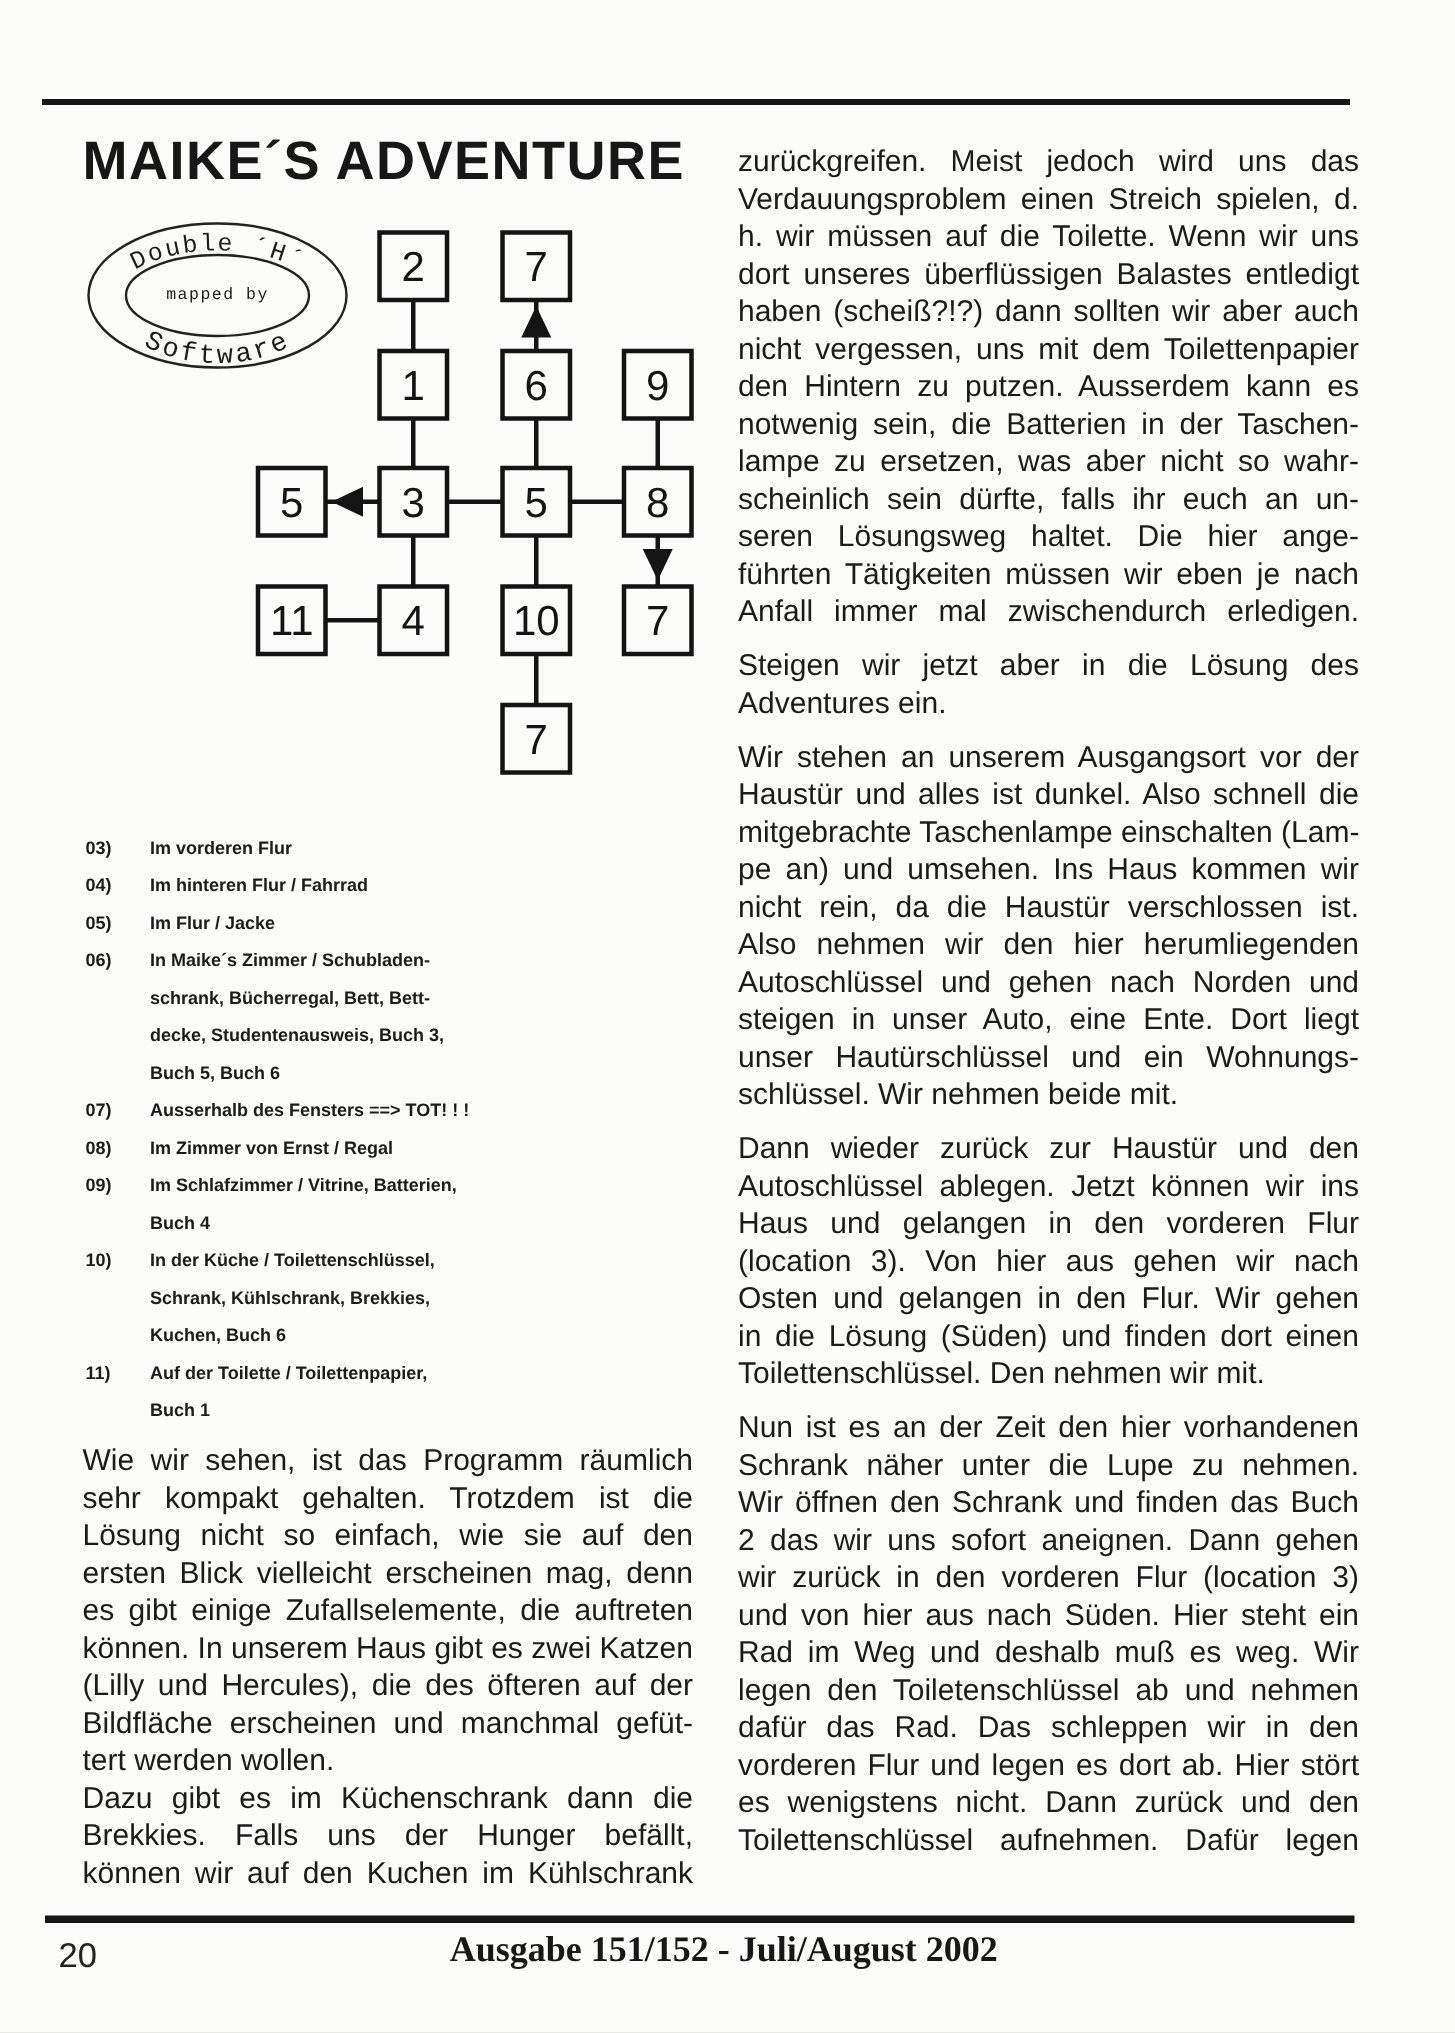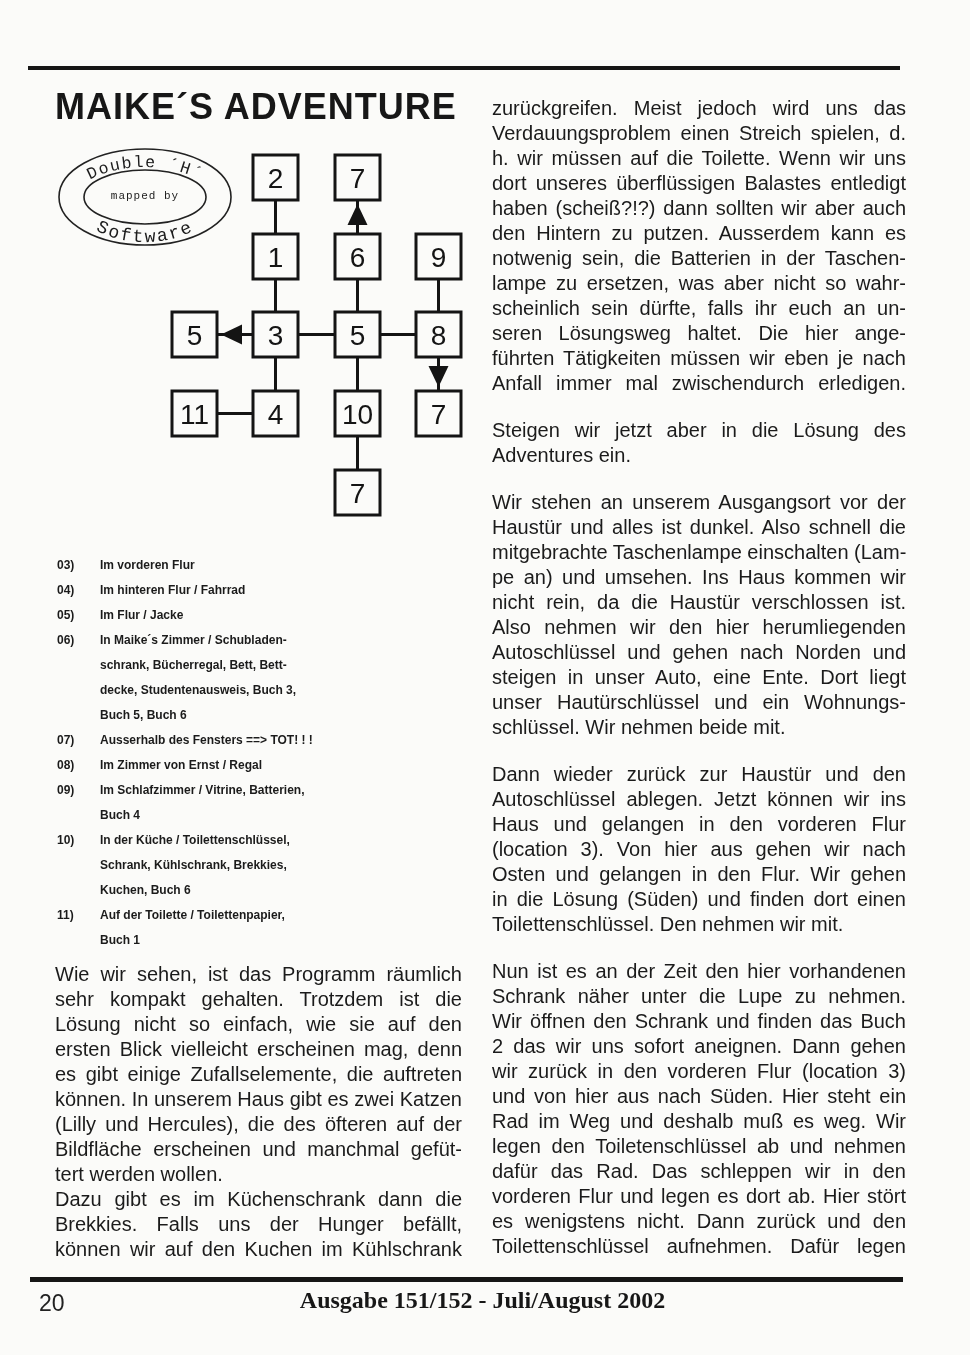--- a/index.html
+++ b/index.html
@@ -27,21 +27,21 @@
   .map { position:absolute; left:170px; top:153px; }
   .map text { font-family:"Liberation Sans", sans-serif; }
 
   .locations { position:absolute; left:57px; top:553px; width:410px; }
   .loc-item { display:flex; font-weight:bold; font-size:12px; line-height:25px; color:#1b1b1b; }
   .loc-num  { flex:0 0 43px; }
   .loc-text { flex:1 1 auto; }
   .loc-line { white-space:pre; }
 
   .textcol .paragraph { margin:0; }
-  .textcol.gapped .paragraph + .paragraph { margin-top:22px; }
+  .textcol.gapped .paragraph + .paragraph { margin-top:11px; }
   .line {
     font-size:20px; line-height:25px; white-space:nowrap;
     text-align:justify; text-align-last:justify;
   }
   .line.last { text-align-last:left; }
 
   .left-paragraphs  { position:absolute; left:55px;  top:962px; width:407px; }
   .right-paragraphs { position:absolute; left:492px; top:96px;  width:414px; }
 
   .footer-pagenum {
@@ -209,20 +209,21 @@
       </div>
     </div>
 
   <div class="textcol gapped right-paragraphs">
       <div class="paragraph">
         <div class="line">zurückgreifen. Meist jedoch wird uns das</div>
         <div class="line">Verdauungsproblem einen Streich spielen, d.</div>
         <div class="line">h. wir müssen auf die Toilette. Wenn wir uns</div>
         <div class="line">dort unseres überflüssigen Balastes entledigt</div>
         <div class="line">haben (scheiß?!?) dann sollten wir aber auch</div>
+        <div class="line">nicht vergessen, uns mit dem Toilettenpapier</div>
         <div class="line">den Hintern zu putzen. Ausserdem kann es</div>
         <div class="line">notwenig sein, die Batterien in der Taschen-</div>
         <div class="line">lampe zu ersetzen, was aber nicht so wahr-</div>
         <div class="line">scheinlich sein dürfte, falls ihr euch an un-</div>
         <div class="line">seren Lösungsweg haltet. Die hier ange-</div>
         <div class="line">führten Tätigkeiten müssen wir eben je nach</div>
         <div class="line">Anfall immer mal zwischendurch erledigen.</div>
       </div>
       <div class="paragraph">
         <div class="line">Steigen wir jetzt aber in die Lösung des</div>

